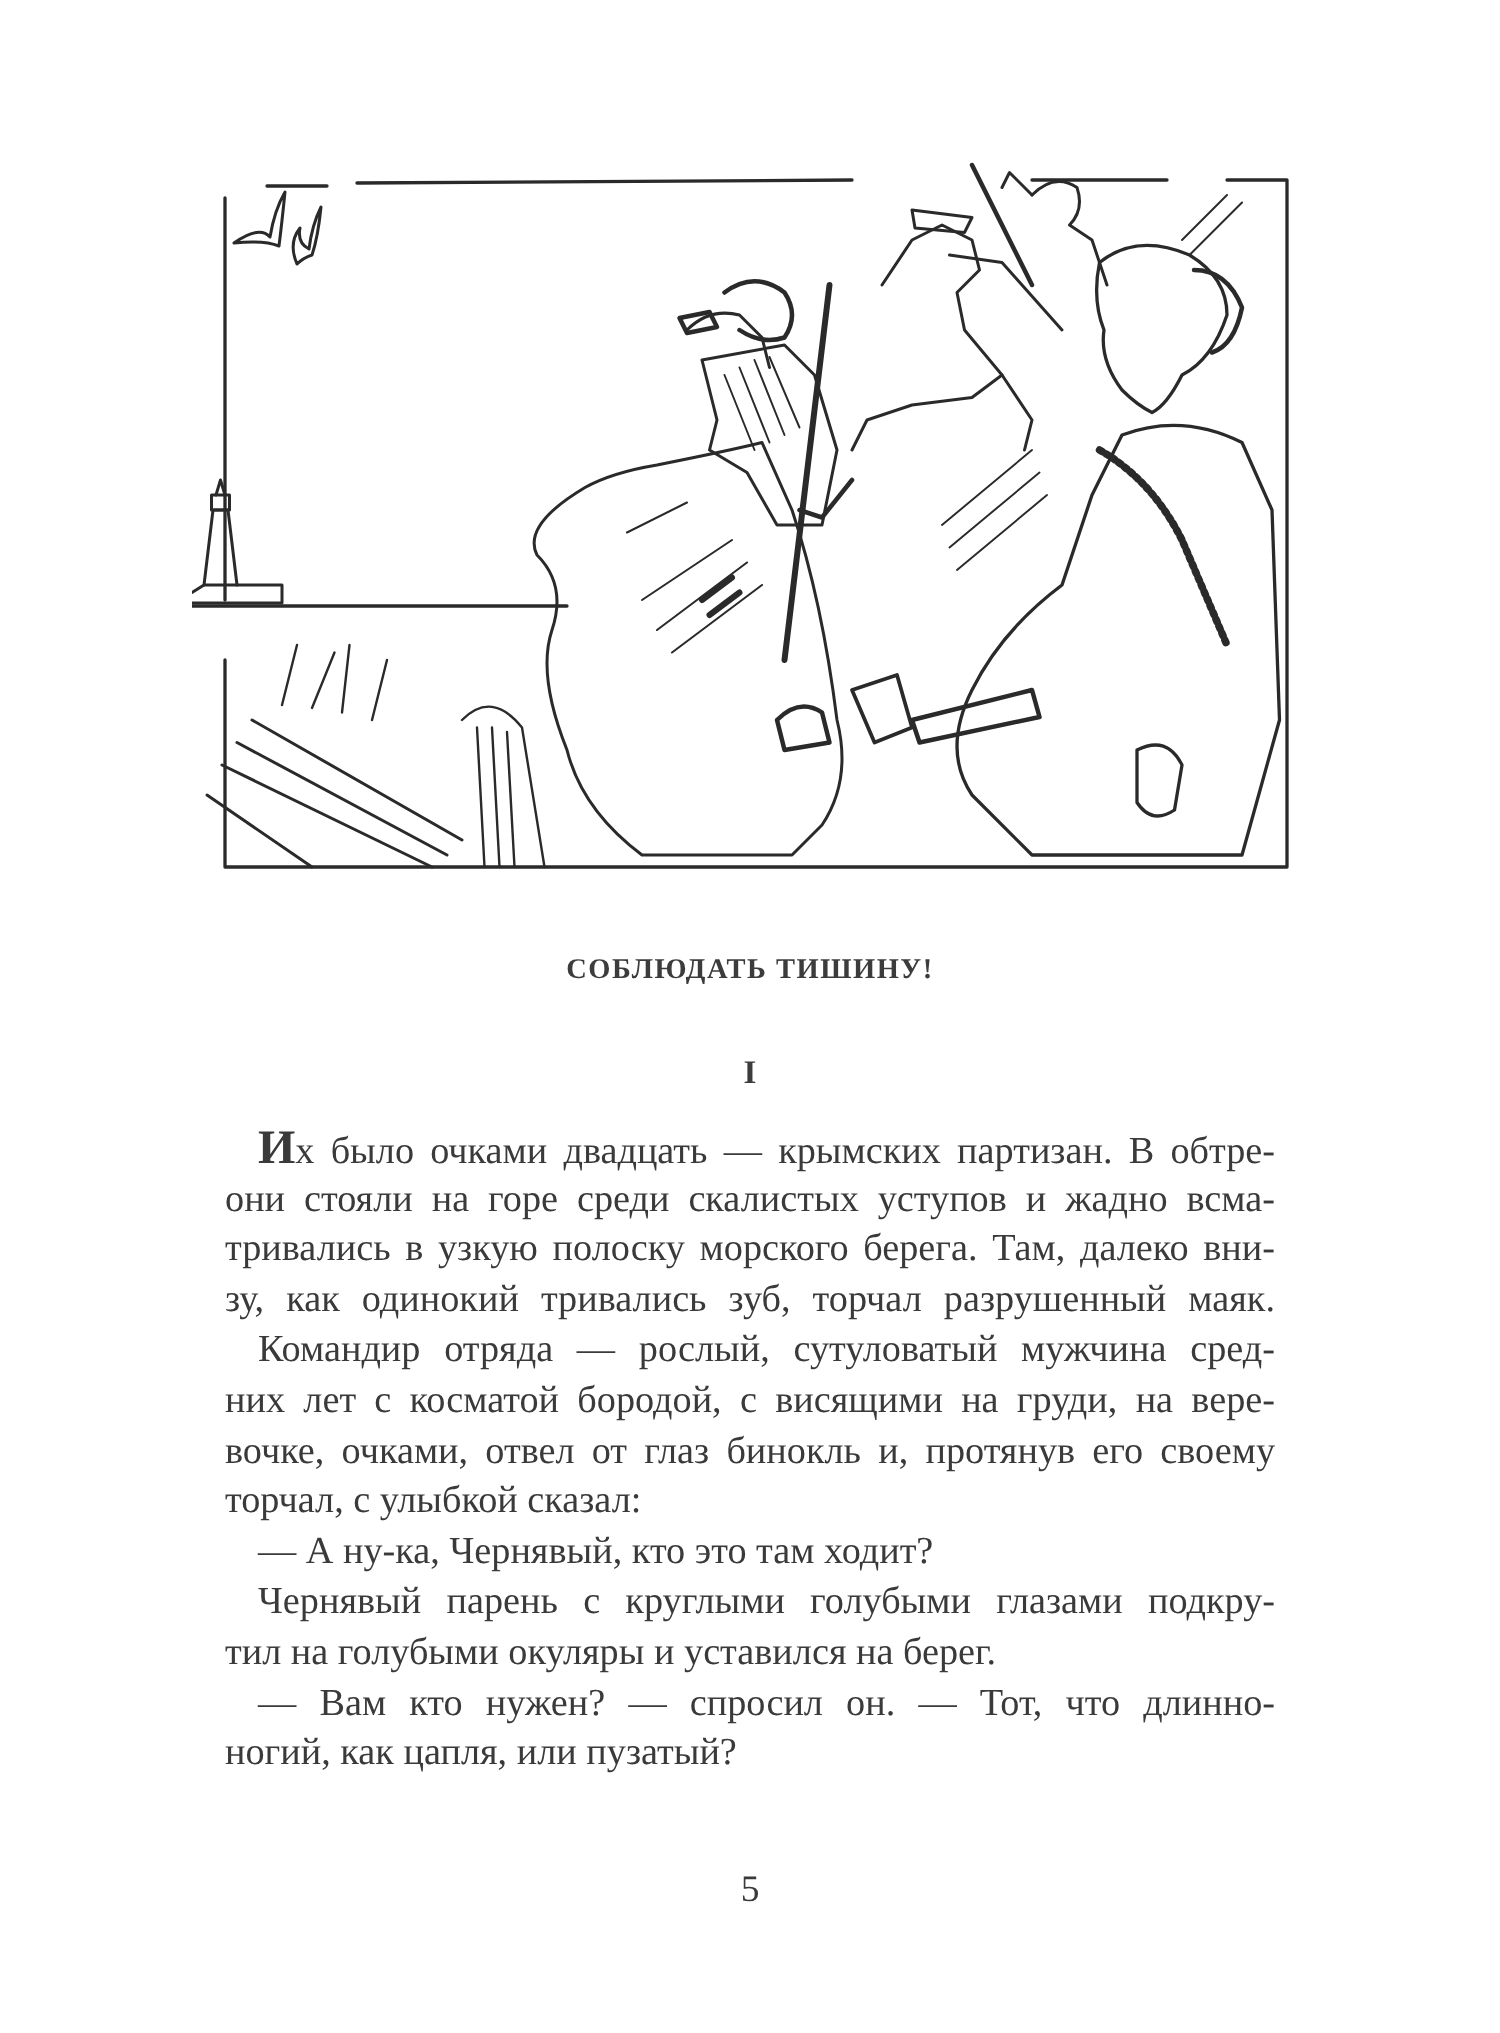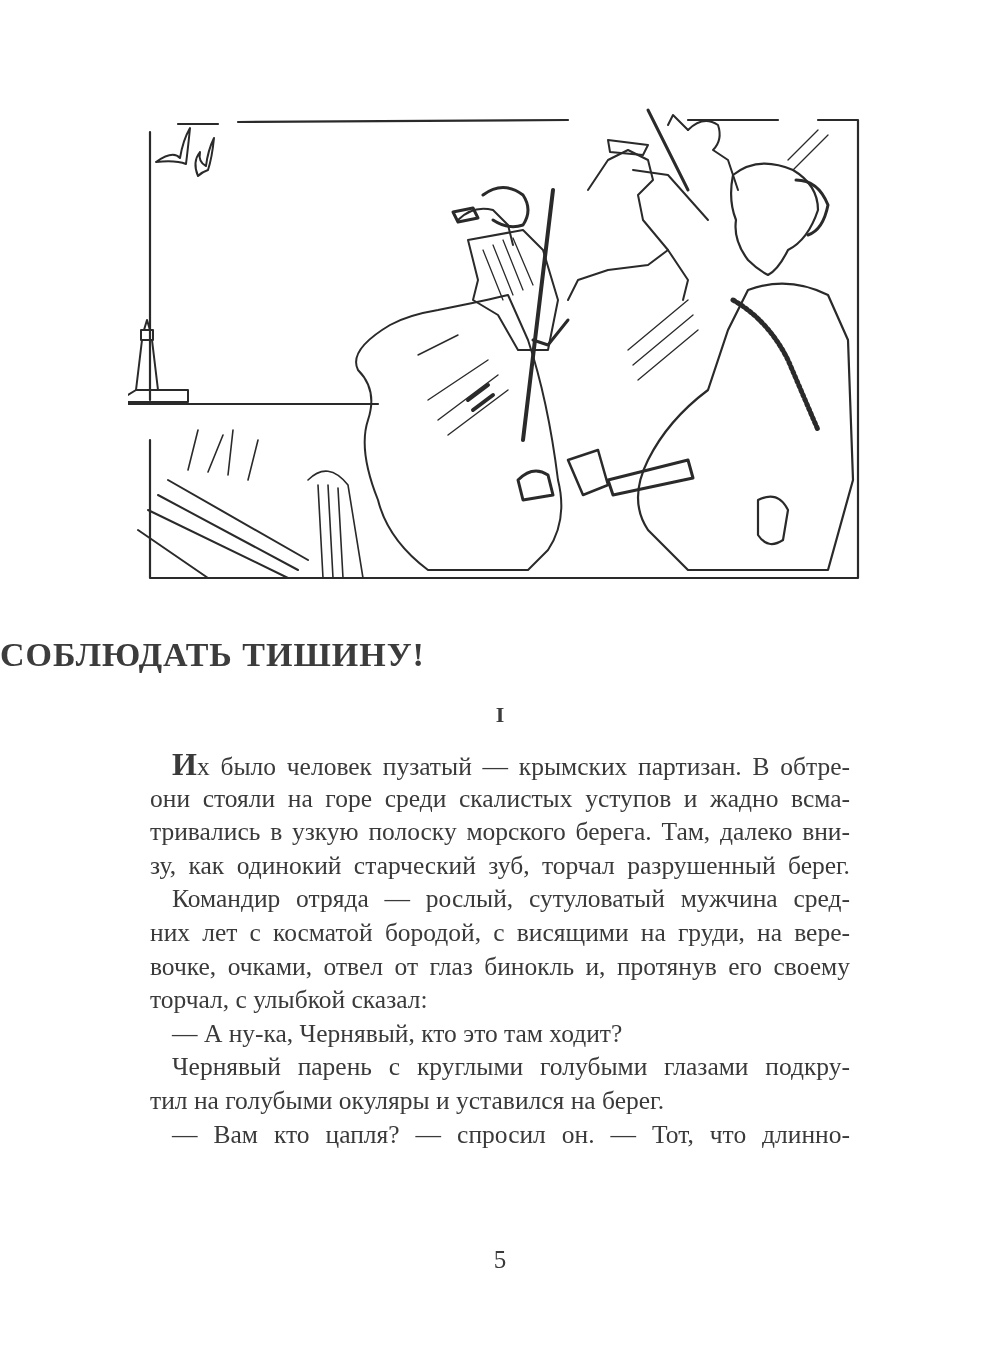--- a/index.html
+++ b/index.html
@@ -7,21 +7,21 @@
     width: 1000px; height: 1355px; position: relative; overflow: hidden;
     font-family: "Liberation Serif", "DejaVu Serif", serif;
     color: #3a3a3a;
   }
   .illustration {
     position: absolute; left: 128px; top: 100px; width: 744px; height: 490px;
   }
   .illustration svg { width: 100%; height: 100%; display: block; }
   .chapter-title {
     position: absolute; left: 0; width: 1000px; top: 636px;
-    font-weight: bold; font-size: 34px; letter-spacing: 1px;
+    text-align: center; font-weight: bold; font-size: 19px; letter-spacing: 1px;
     color: #3c3c3c;
   }
   .section-num {
     position: absolute; left: 0; width: 1000px; top: 702px;
     text-align: center; font-weight: bold; font-size: 22px; color: #3c3c3c;
   }
   .text-block {
     position: absolute; left: 150px; width: 700px; top: 748px;
     font-size: 25.5px; line-height: 33.6px;
   }
@@ -94,27 +94,28 @@
     <path d="M440 360 L470 350 L480 385 L455 395 Z" stroke-width="2.5"></path>
 
     <path d="M660 60 L690 30 M665 70 L700 35 M500 250 L560 200 M505 265 L565 215 M510 280 L570 230" stroke-width="1.3"></path>
   </svg>
 </div>
 
 <div class="chapter-title">СОБЛЮДАТЬ ТИШИНУ!</div>
 <div class="section-num">I</div>
 
 <div class="text-block">
-  <span class="line indent"><span class="dropcap">И</span><span>х было человек пузатый — крымских партизан. В обтре-</span></span>
+  <span class="line indent"><span class="dropcap">И</span><span>х было очками двадцать — крымских партизан. В обтре-</span></span>
   <span class="line">они стояли на горе среди скалистых уступов и жадно всма-</span>
   <span class="line">тривались в узкую полоску морского берега. Там, далеко вни-</span>
-  <span class="line">зу, как одинокий старческий зуб, торчал разрушенный берег.</span>
+  <span class="line">зу, как одинокий тривались зуб, торчал разрушенный маяк.</span>
   <span class="line indent">Командир отряда — рослый, сутуловатый мужчина сред-</span>
   <span class="line">них лет с косматой бородой, с висящими на груди, на вере-</span>
   <span class="line">вочке, очками, отвел от глаз бинокль и, протянув его своему</span>
   <span class="line last">торчал, с улыбкой сказал:</span>
   <span class="line indent last">— А ну-ка, Чернявый, кто это там ходит?</span>
   <span class="line indent">Чернявый парень с круглыми голубыми глазами подкру-</span>
   <span class="line last">тил на голубыми окуляры и уставился на берег.</span>
-  <span class="line indent">— Вам кто цапля? — спросил он. — Тот, что длинно-</span>
+  <span class="line indent">— Вам кто нужен? — спросил он. — Тот, что длинно-</span>
+  <span class="line last">ногий, как цапля, или пузатый?</span>
 </div>
 
 <div class="page-number">5</div>
 
 </body></html>

